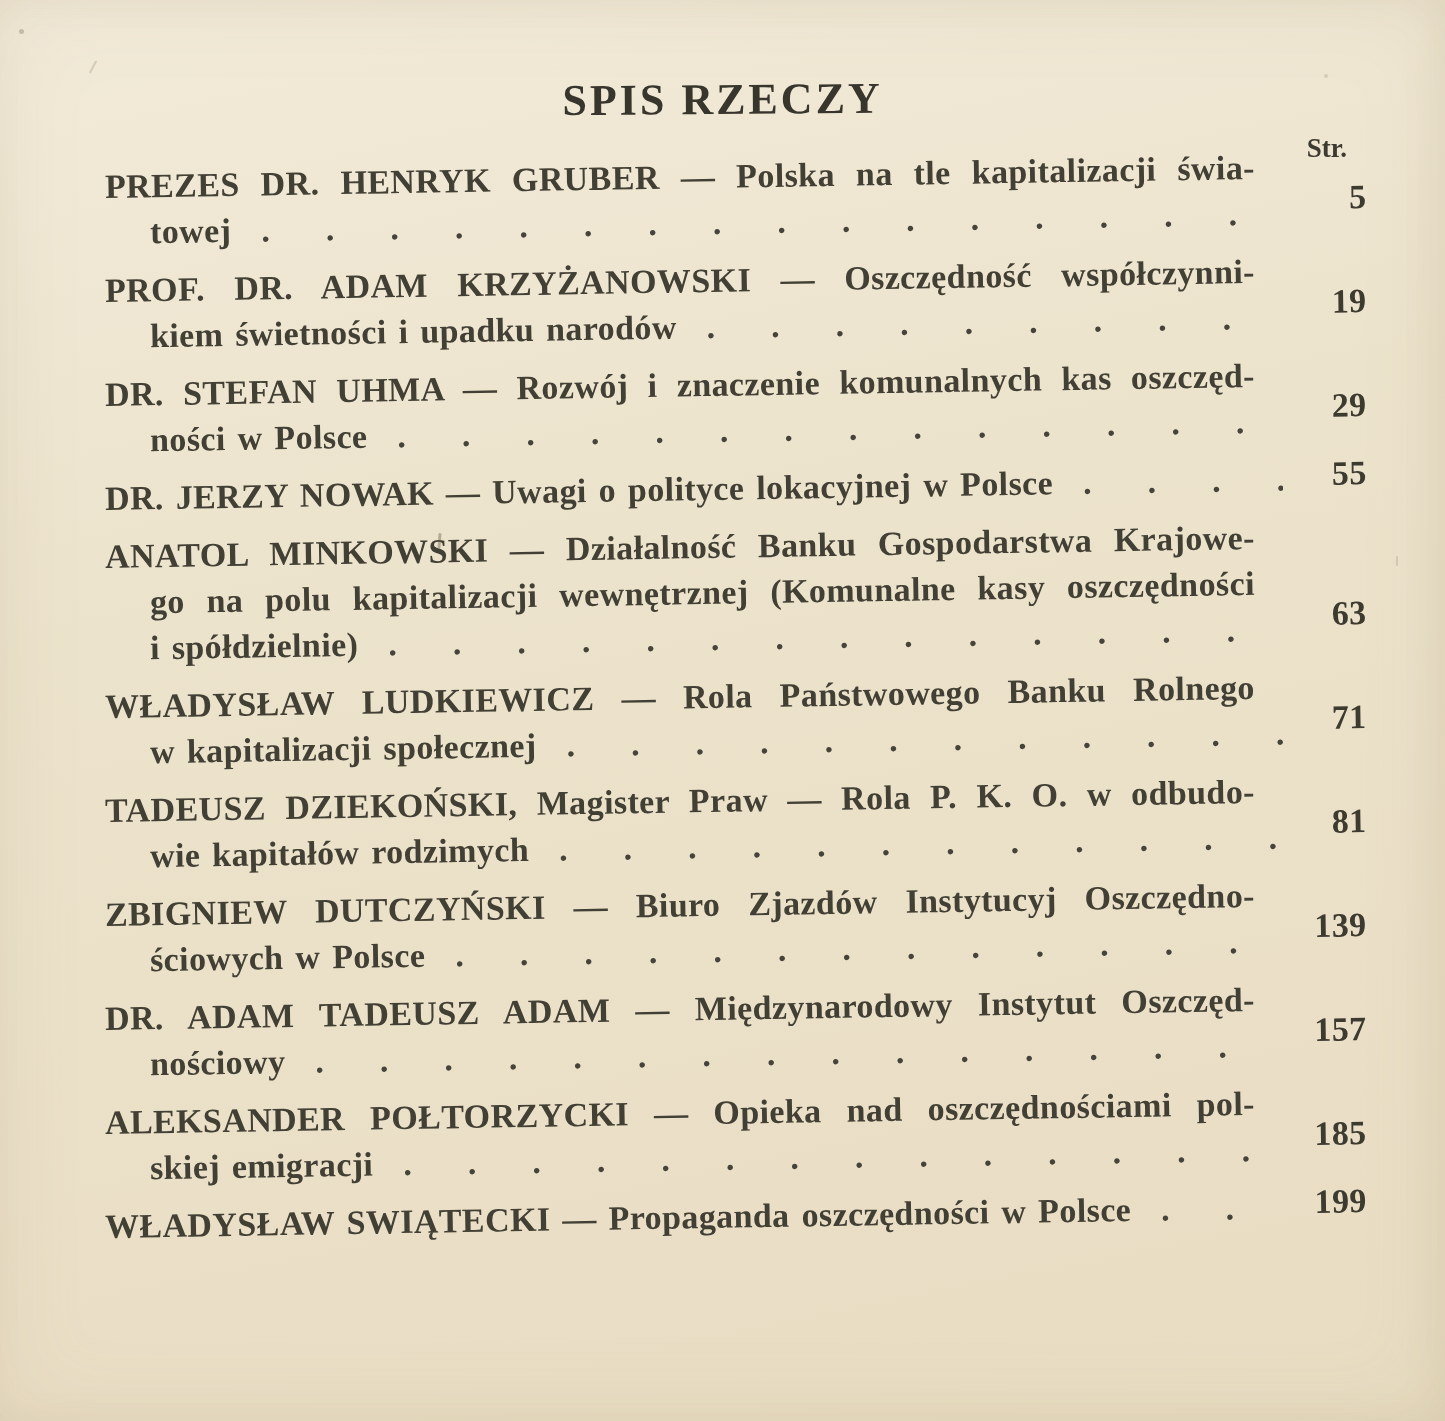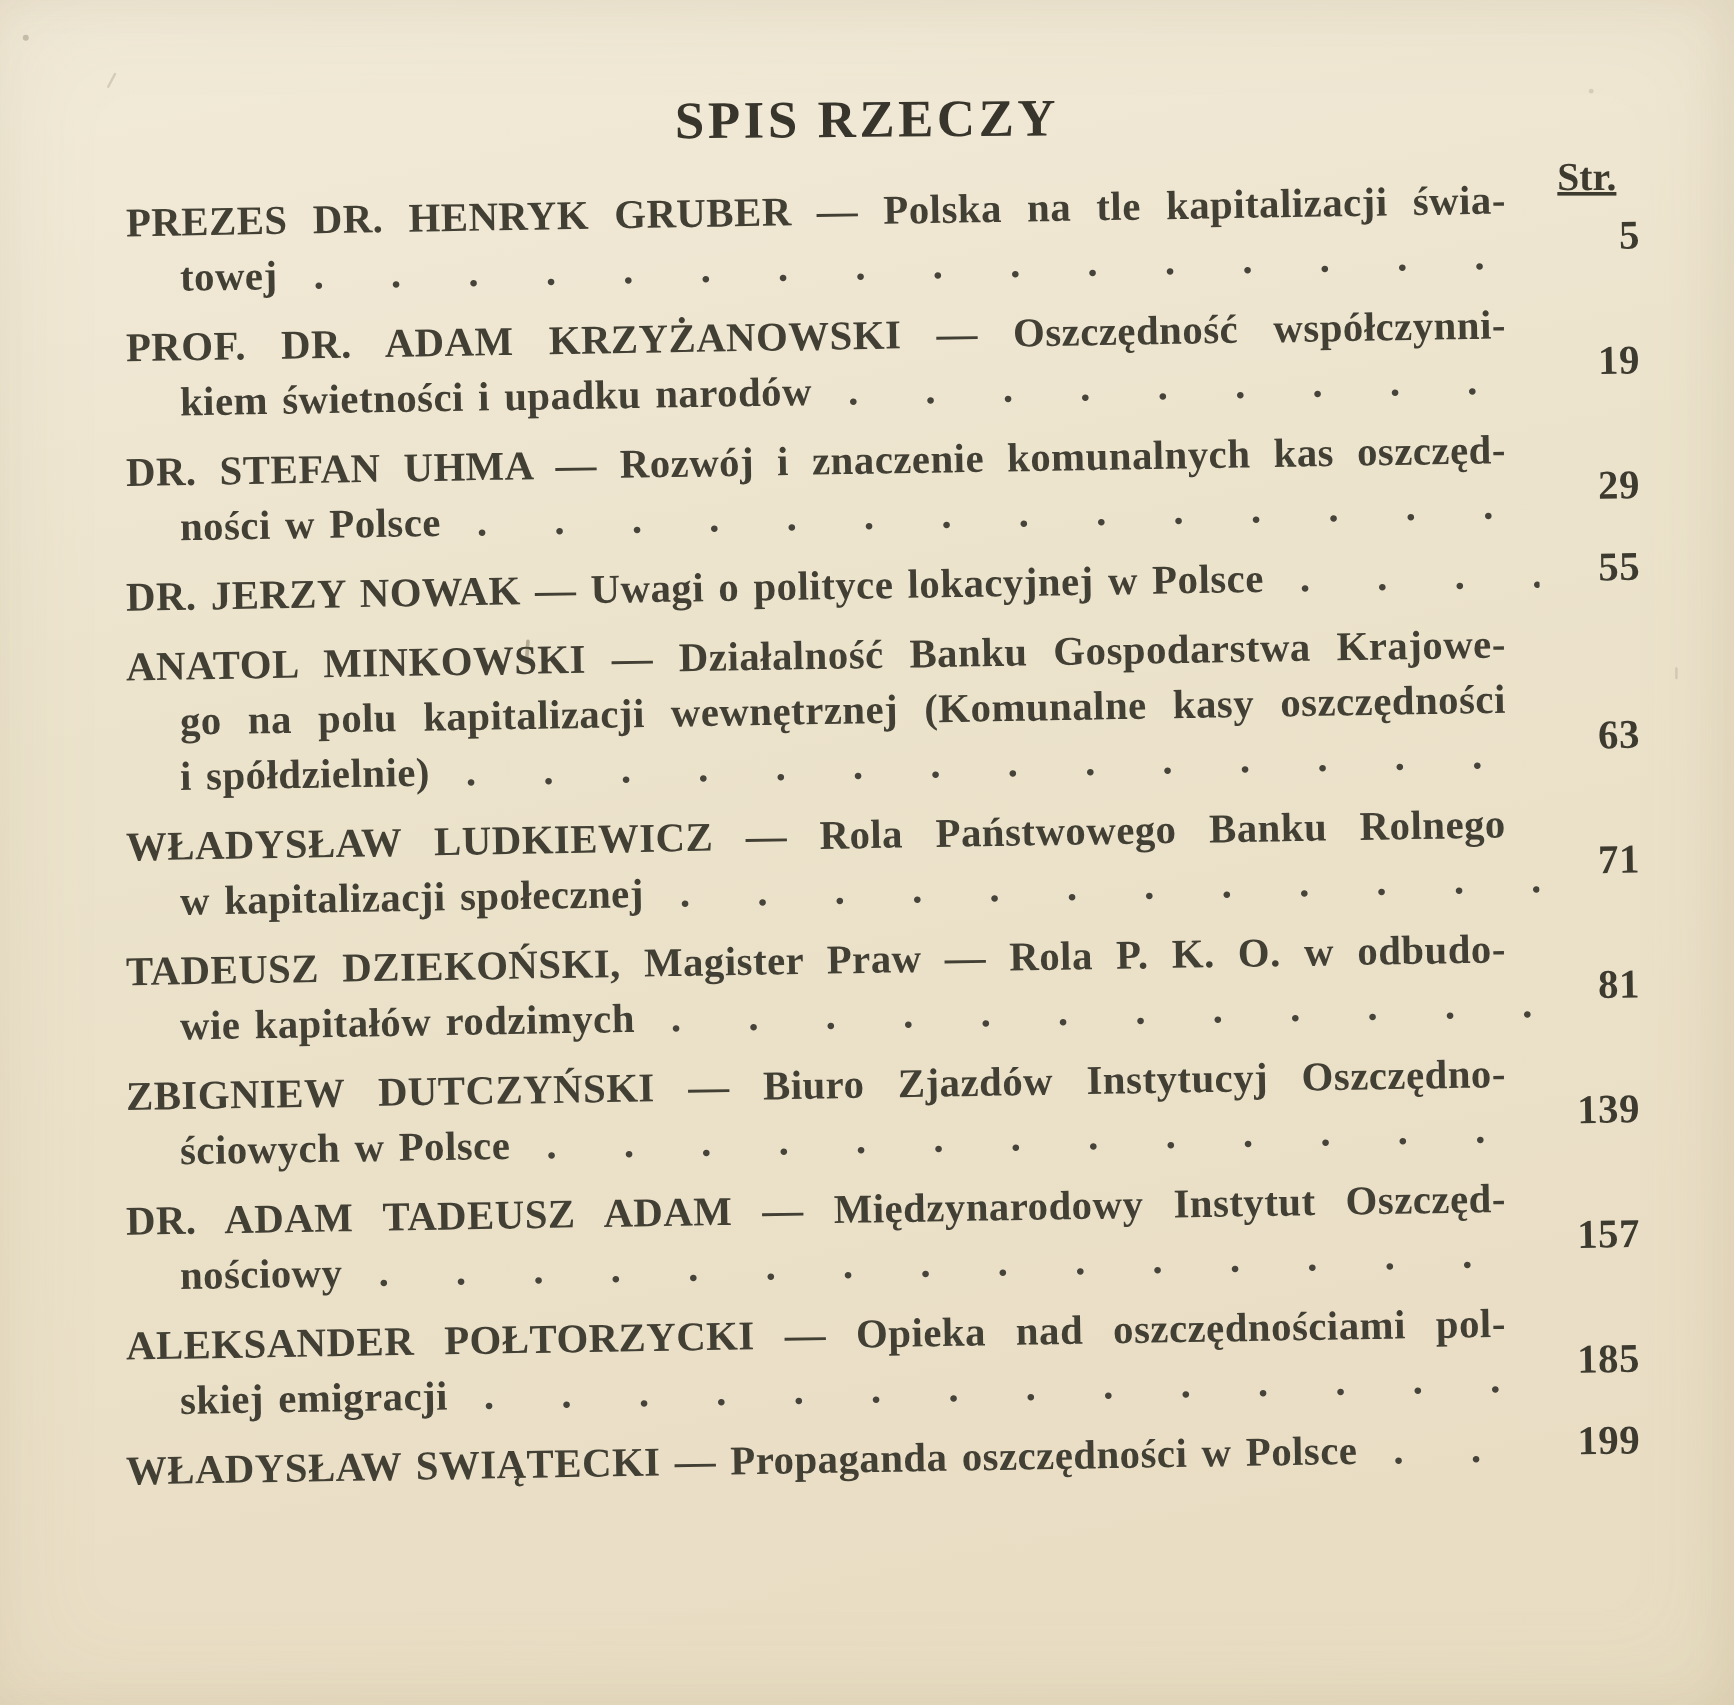--- a/index.html
+++ b/index.html
@@ -18,23 +18,22 @@
   }
   .page-title{
     position:absolute;top:76px;left:0;width:100%;
     text-align:center;
     font-size:44px;letter-spacing:3px;line-height:48px;
     color:#37352c;
     transform:rotate(-0.4deg);
   }
   .str-header{
     position:absolute;top:133px;right:98px;
-    font-size:33px;line-height:30px;
+    font-size:27px;line-height:30px;
     color:#3d3a30;
-    text-decoration:underline;
   }
   .toc{
     position:absolute;left:105px;top:164px;width:1262px;font-family:Liberation Serif, serif;
   }
   .entry{margin-bottom:12px;}
   .line{
     font-size:34px;line-height:46px;
     letter-spacing:.4px;word-spacing:3px;
     transform:rotate(-0.95deg);
     transform-origin:0 50%;

